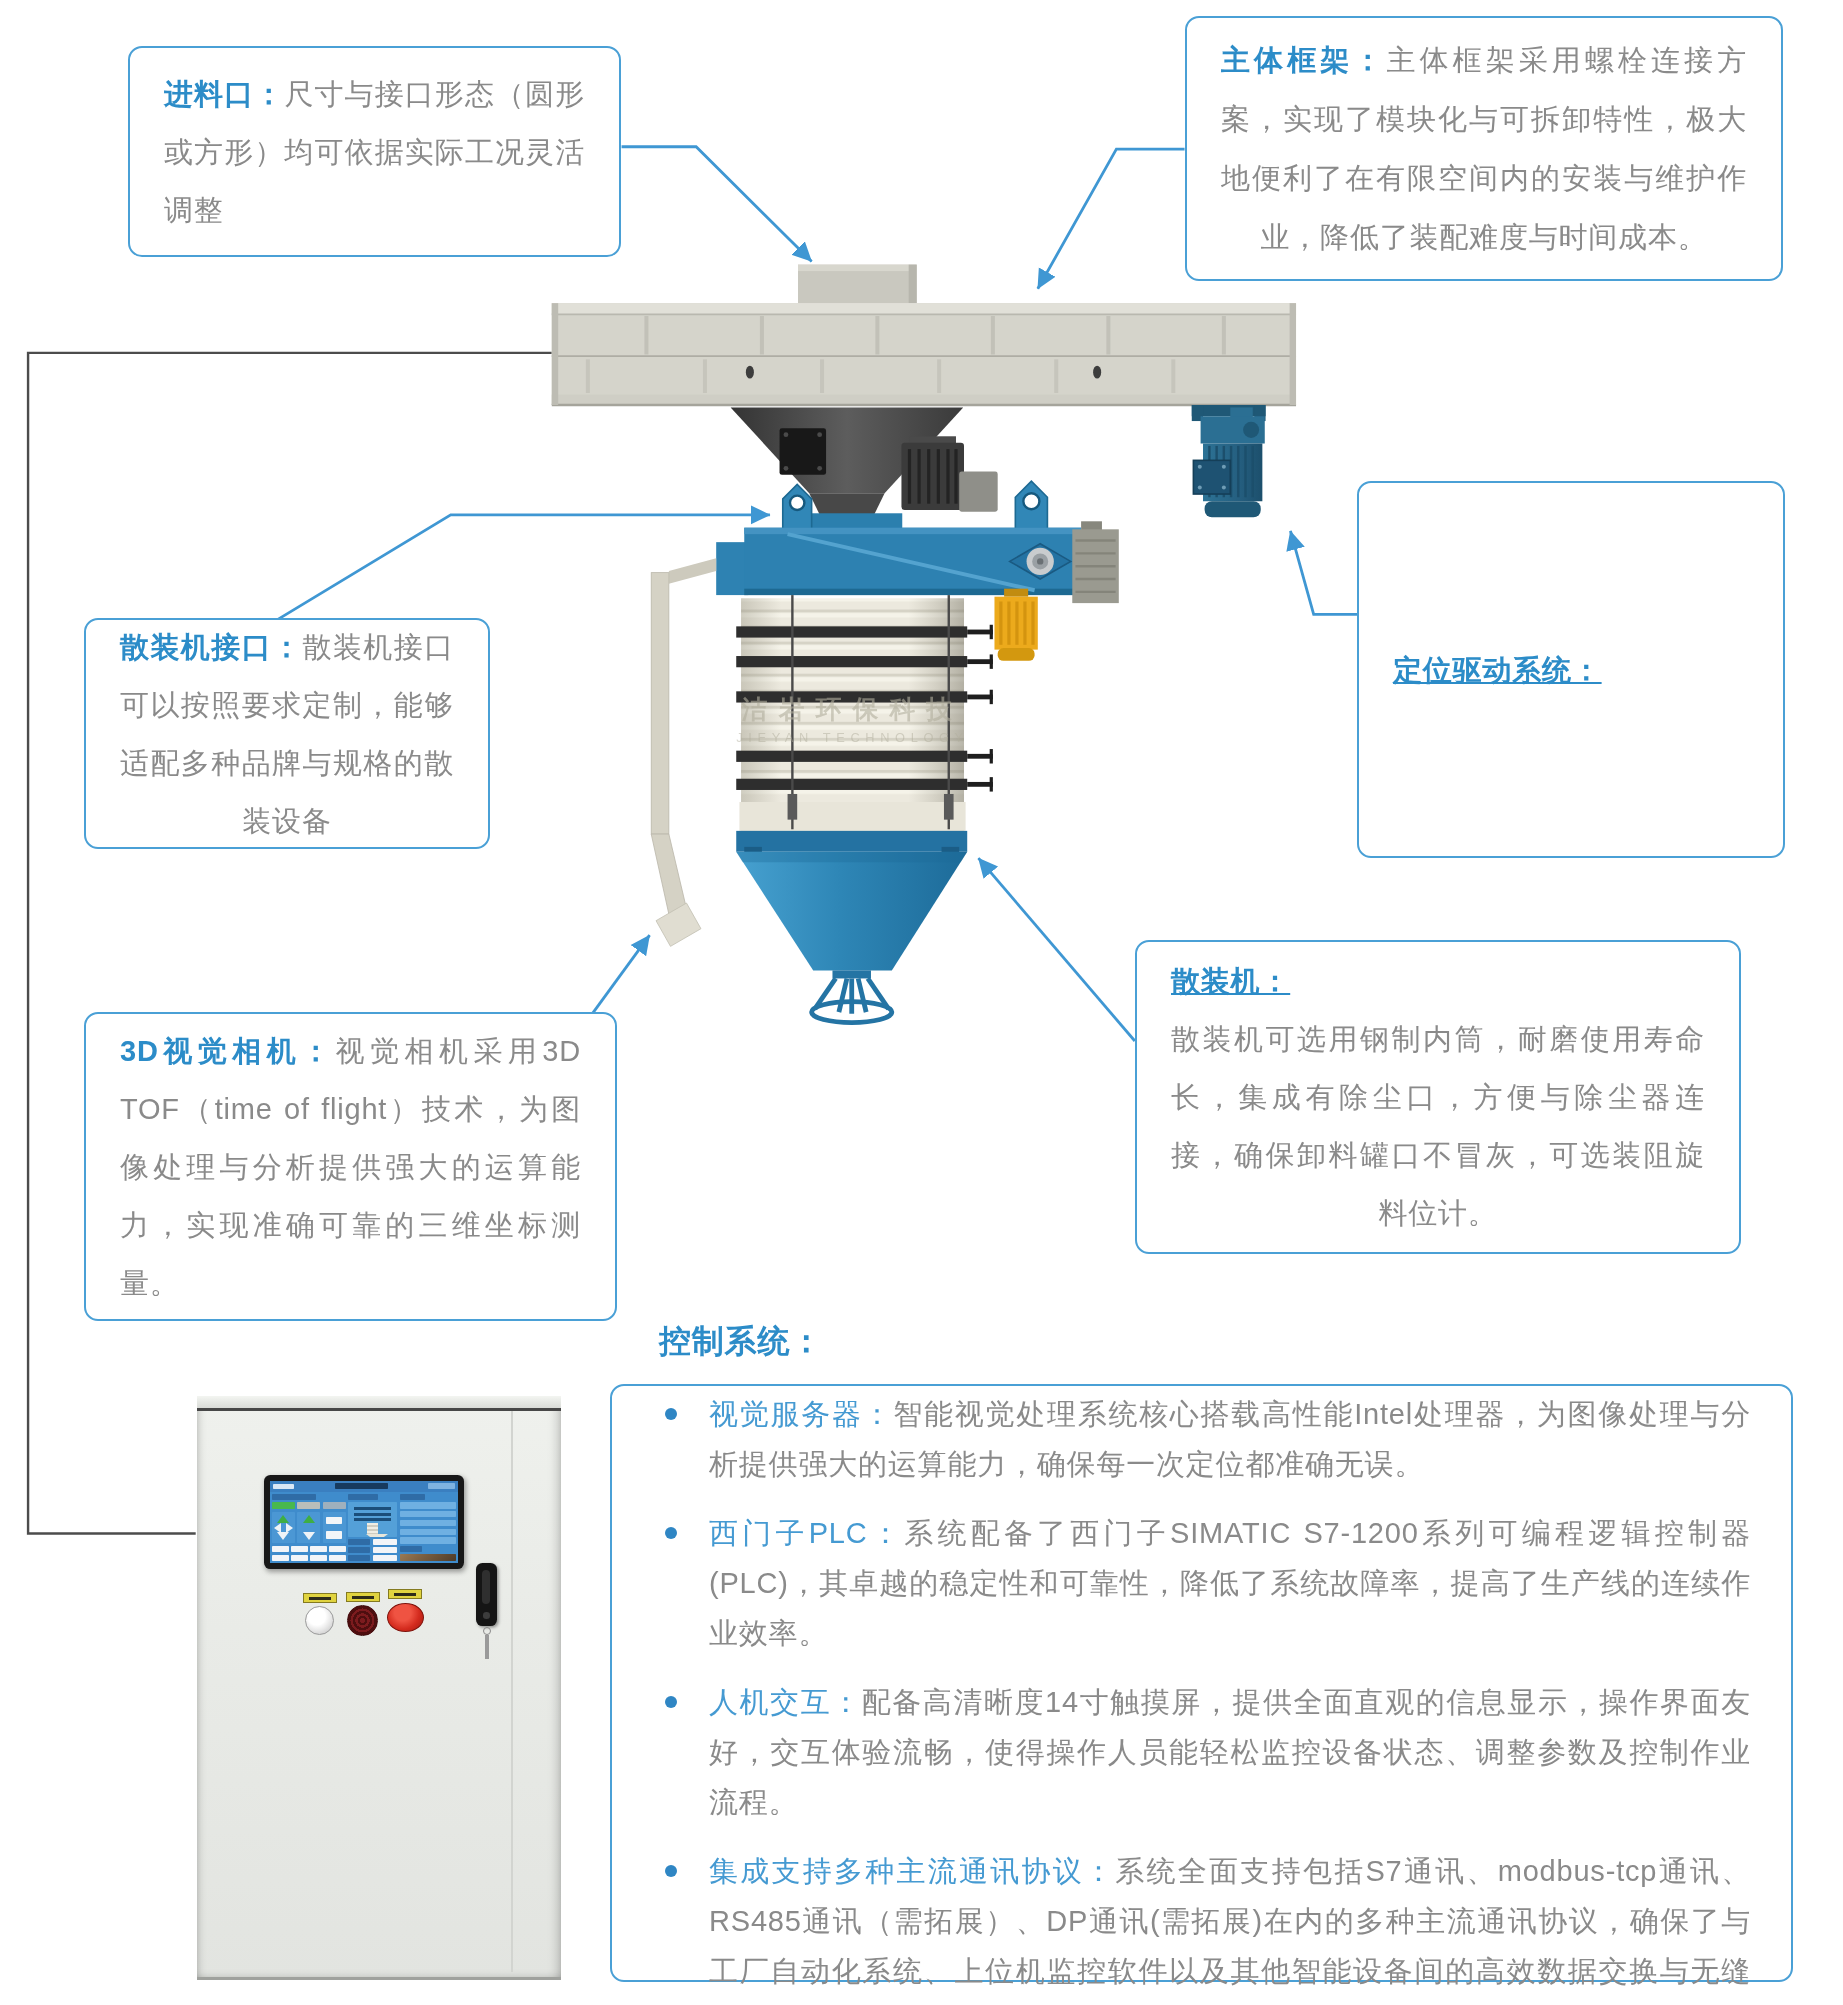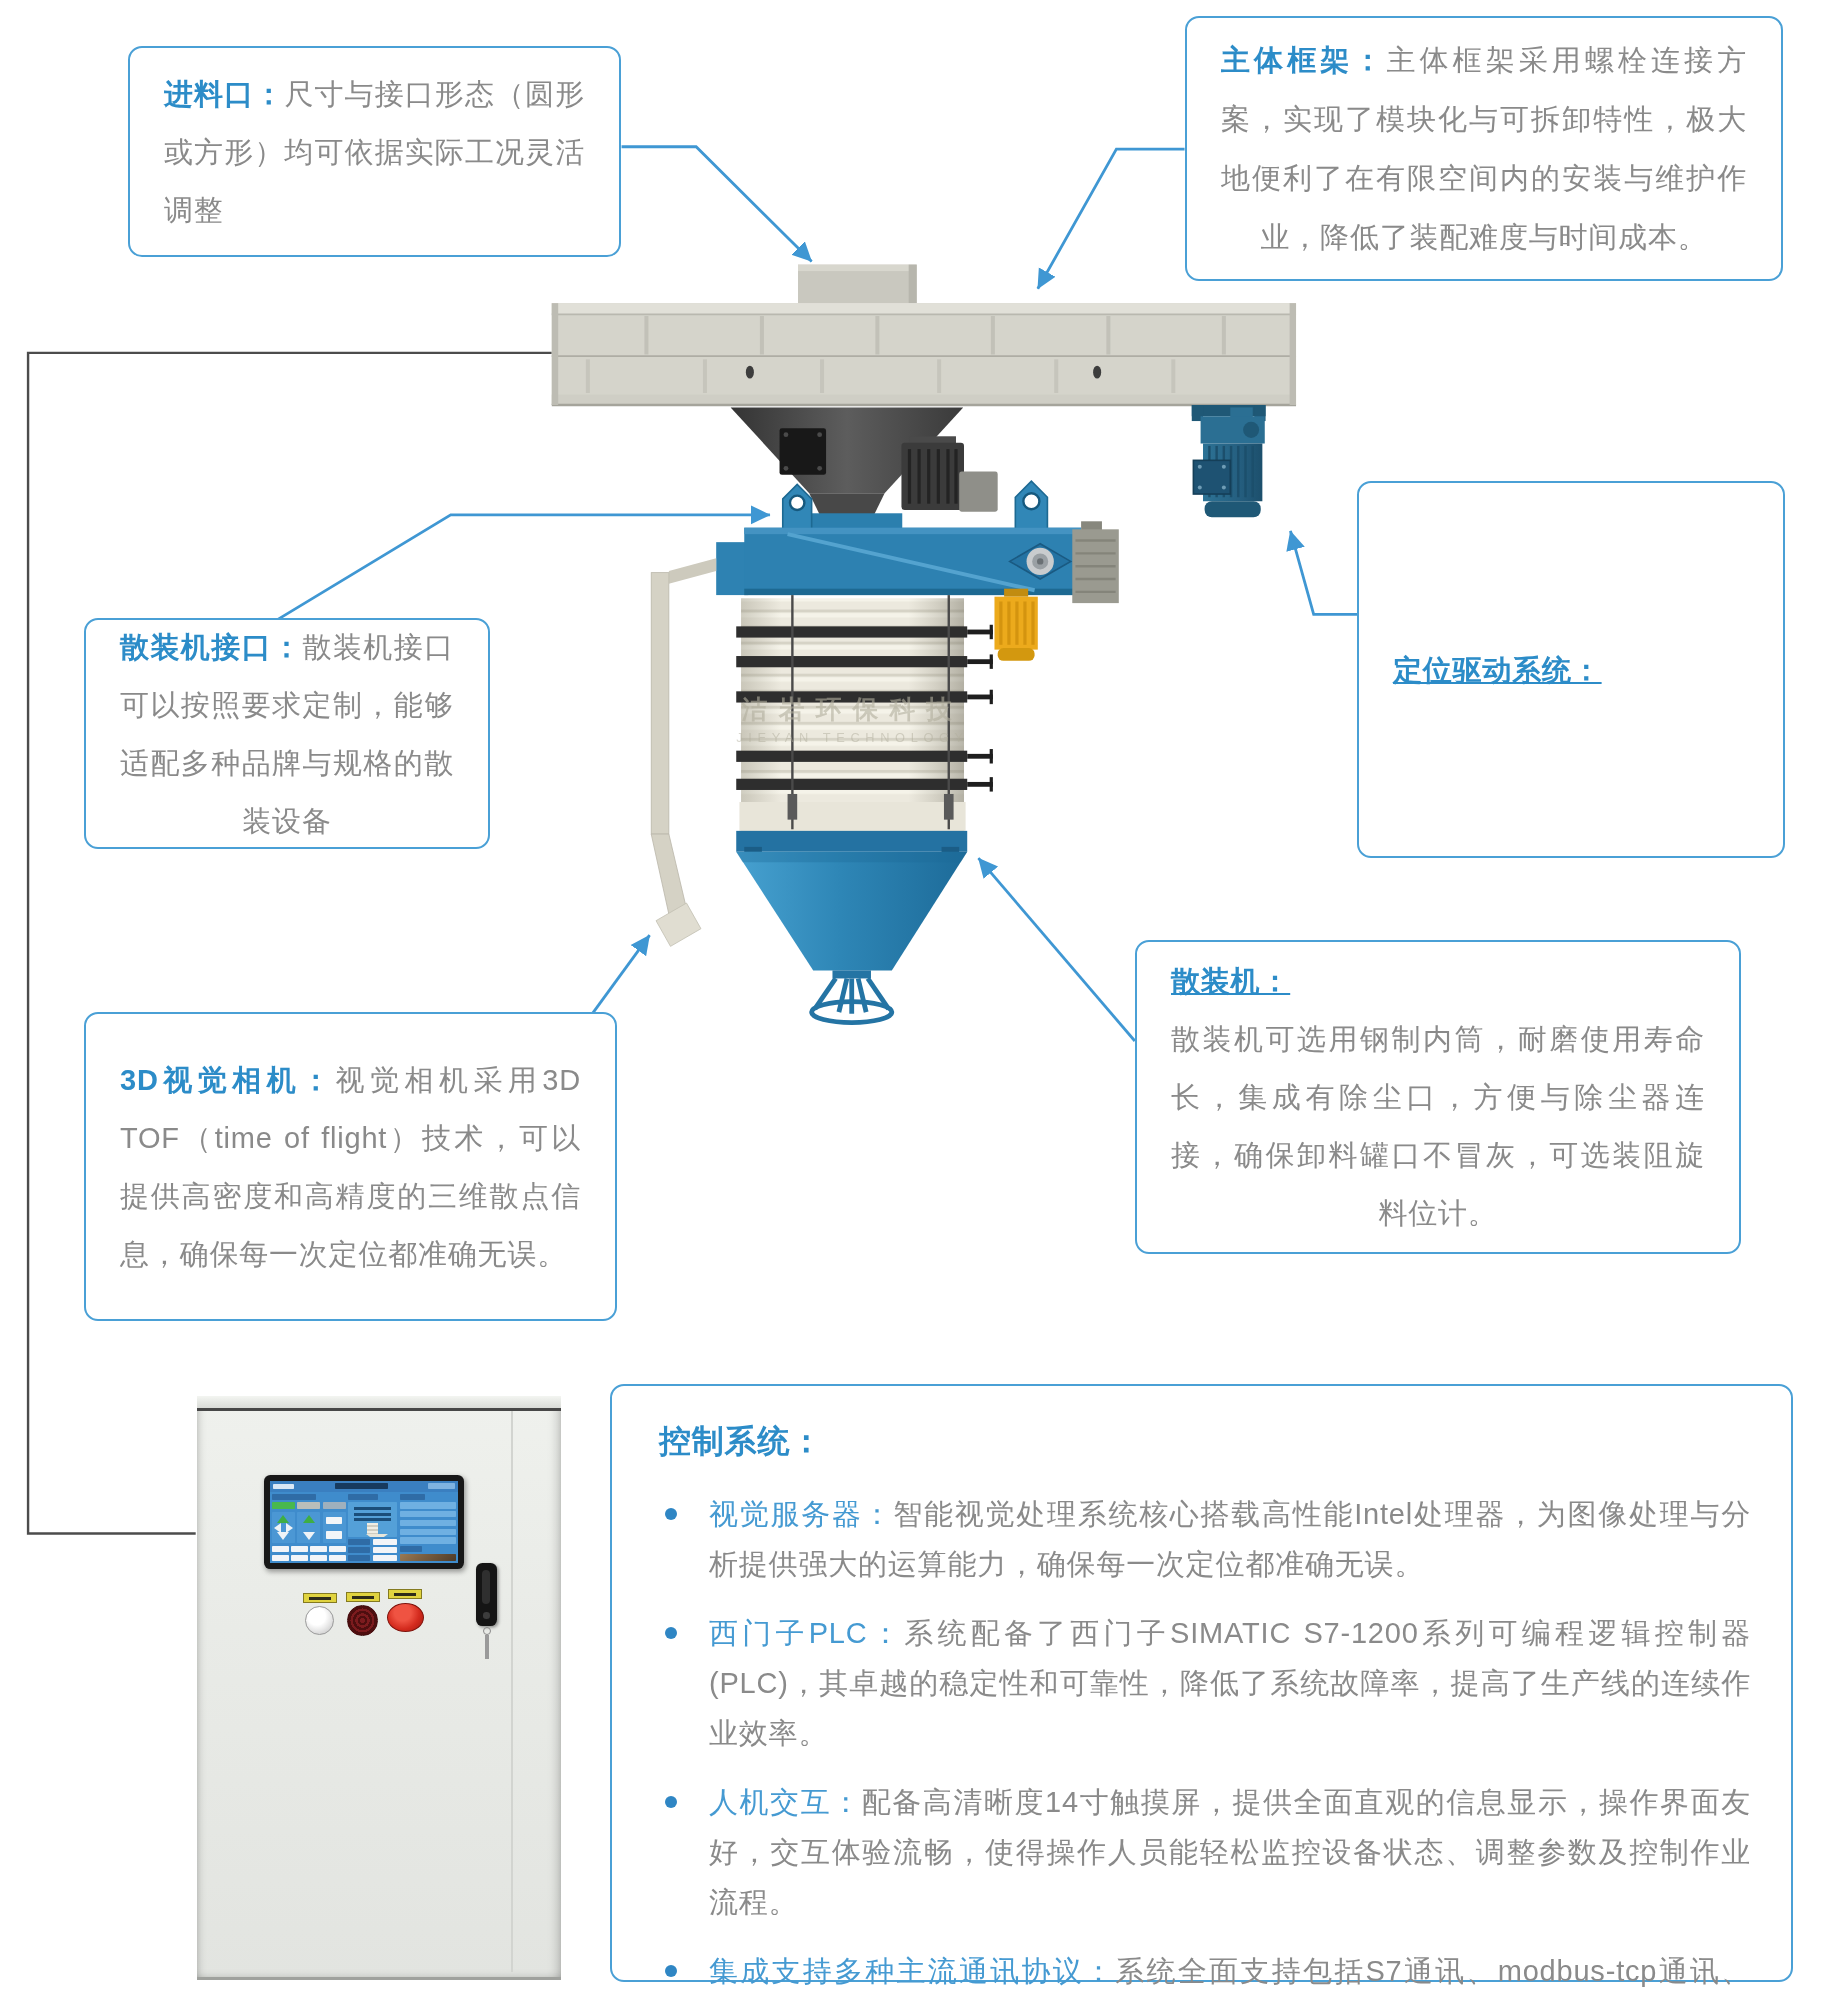--- a/index.html
+++ b/index.html
@@ -13,21 +13,21 @@
     position:absolute;background:#ffffff;border:2.4px solid #4aa0d6;border-radius:14px;
     box-sizing:border-box;color:#8a8a8a;font-size:29px;line-height:58px;z-index:2;
     display:flex;flex-direction:column;justify-content:center;letter-spacing:0.8px;
   }
   .callout .pad{padding:8px 34px;}
   .callout .t{color:#2c8cc8;font-weight:bold;}
   .jc{text-align:justify;}
   .jc-c{text-align:justify;text-align-last:center;}
   .title-line{color:#2c8cc8;font-weight:bold;text-align:left;text-decoration:underline;}
   
-  #co-control{justify-content:flex-start;}
+  #co-control{justify-content:center;}
   #co-control .pad{padding:34px 40px 16px 47px;}
   #co-control h2{margin:0 0 27px 0;font-size:32px;color:#2c8cc8;line-height:42px;}
   .bullet{position:relative;padding-left:50px;margin-bottom:19px;font-size:29px;line-height:50px;text-align:justify;}
   .bullet .dot{position:absolute;left:6.4px;top:19px;width:12px;height:12px;border-radius:50%;background:#2f86c4;}
   .bullet .term{color:#459ad2;}
   
   #cabinet{
     position:absolute;left:197px;top:1396px;width:364px;height:584px;z-index:1;
     background:linear-gradient(180deg,#eff1ed 0%,#e9ebe7 40%,#e2e4e0 100%);
     box-shadow:inset 6.4px 0 9.6px -6.4px rgba(0,0,0,.28), inset -8px 0 13px -8px rgba(0,0,0,.33), inset 0 -8px 9.6px -6.4px rgba(0,0,0,.22);
@@ -334,21 +334,21 @@
   <div class="pad">
     <div class="title-line">定位驱动系统：</div>
   </div>
 </div>
 
 <div class="callout" id="co-interface" style="left:84px;top:618px;width:406px;height:231px;">
   <div class="pad jc-c"><span class="t">散装机接口：</span><span>散装机接口可以按照要求定制，能够适配多种品牌与规格的散装设备</span></div>
 </div>
 
 <div class="callout" id="co-camera" style="left:84px;top:1012px;width:533px;height:309px;">
-  <div class="pad jc"><span class="t">3D视觉相机：</span><span>视觉相机采用3D TOF（time of flight）技术，可以提供高密度和高精度的三维散点信息，确保每一次定位都准确无误。</span></div>
+  <div class="pad jc"><span class="t">3D视觉相机：</span><span>视觉相机采用3D TOF（time of flight）技术，为图像处理与分析提供强大的运算能力，实现准确可靠的三维坐标测量。</span></div>
 </div>
 
 <div class="callout" id="co-bulk" style="left:1135px;top:940px;width:606px;height:314px;">
   <div class="pad">
     <div class="title-line">散装机：</div>
     <div class="jc-c">散装机可选用钢制内筒，耐磨使用寿命长，集成有除尘口，方便与除尘器连接，确保卸料罐口不冒灰，可选装阻旋料位计。</div>
   </div>
 </div>
 
 <div class="callout" id="co-control" style="left:610px;top:1384px;width:1183px;height:598px;">

